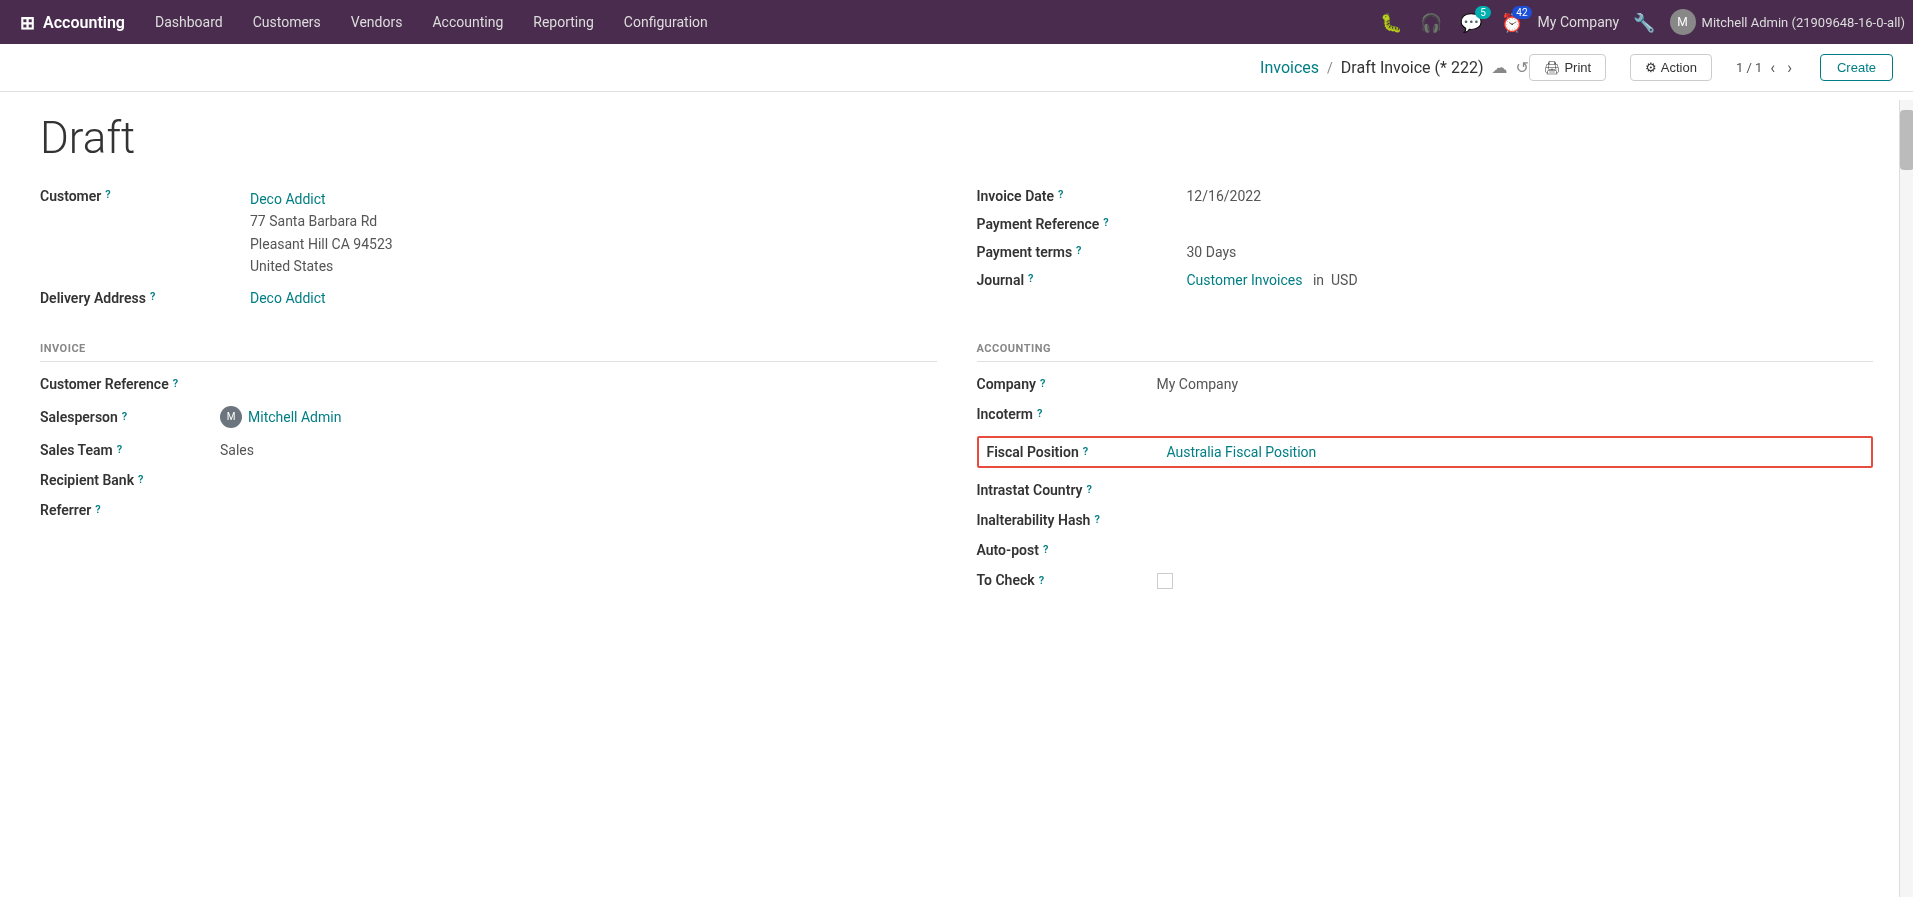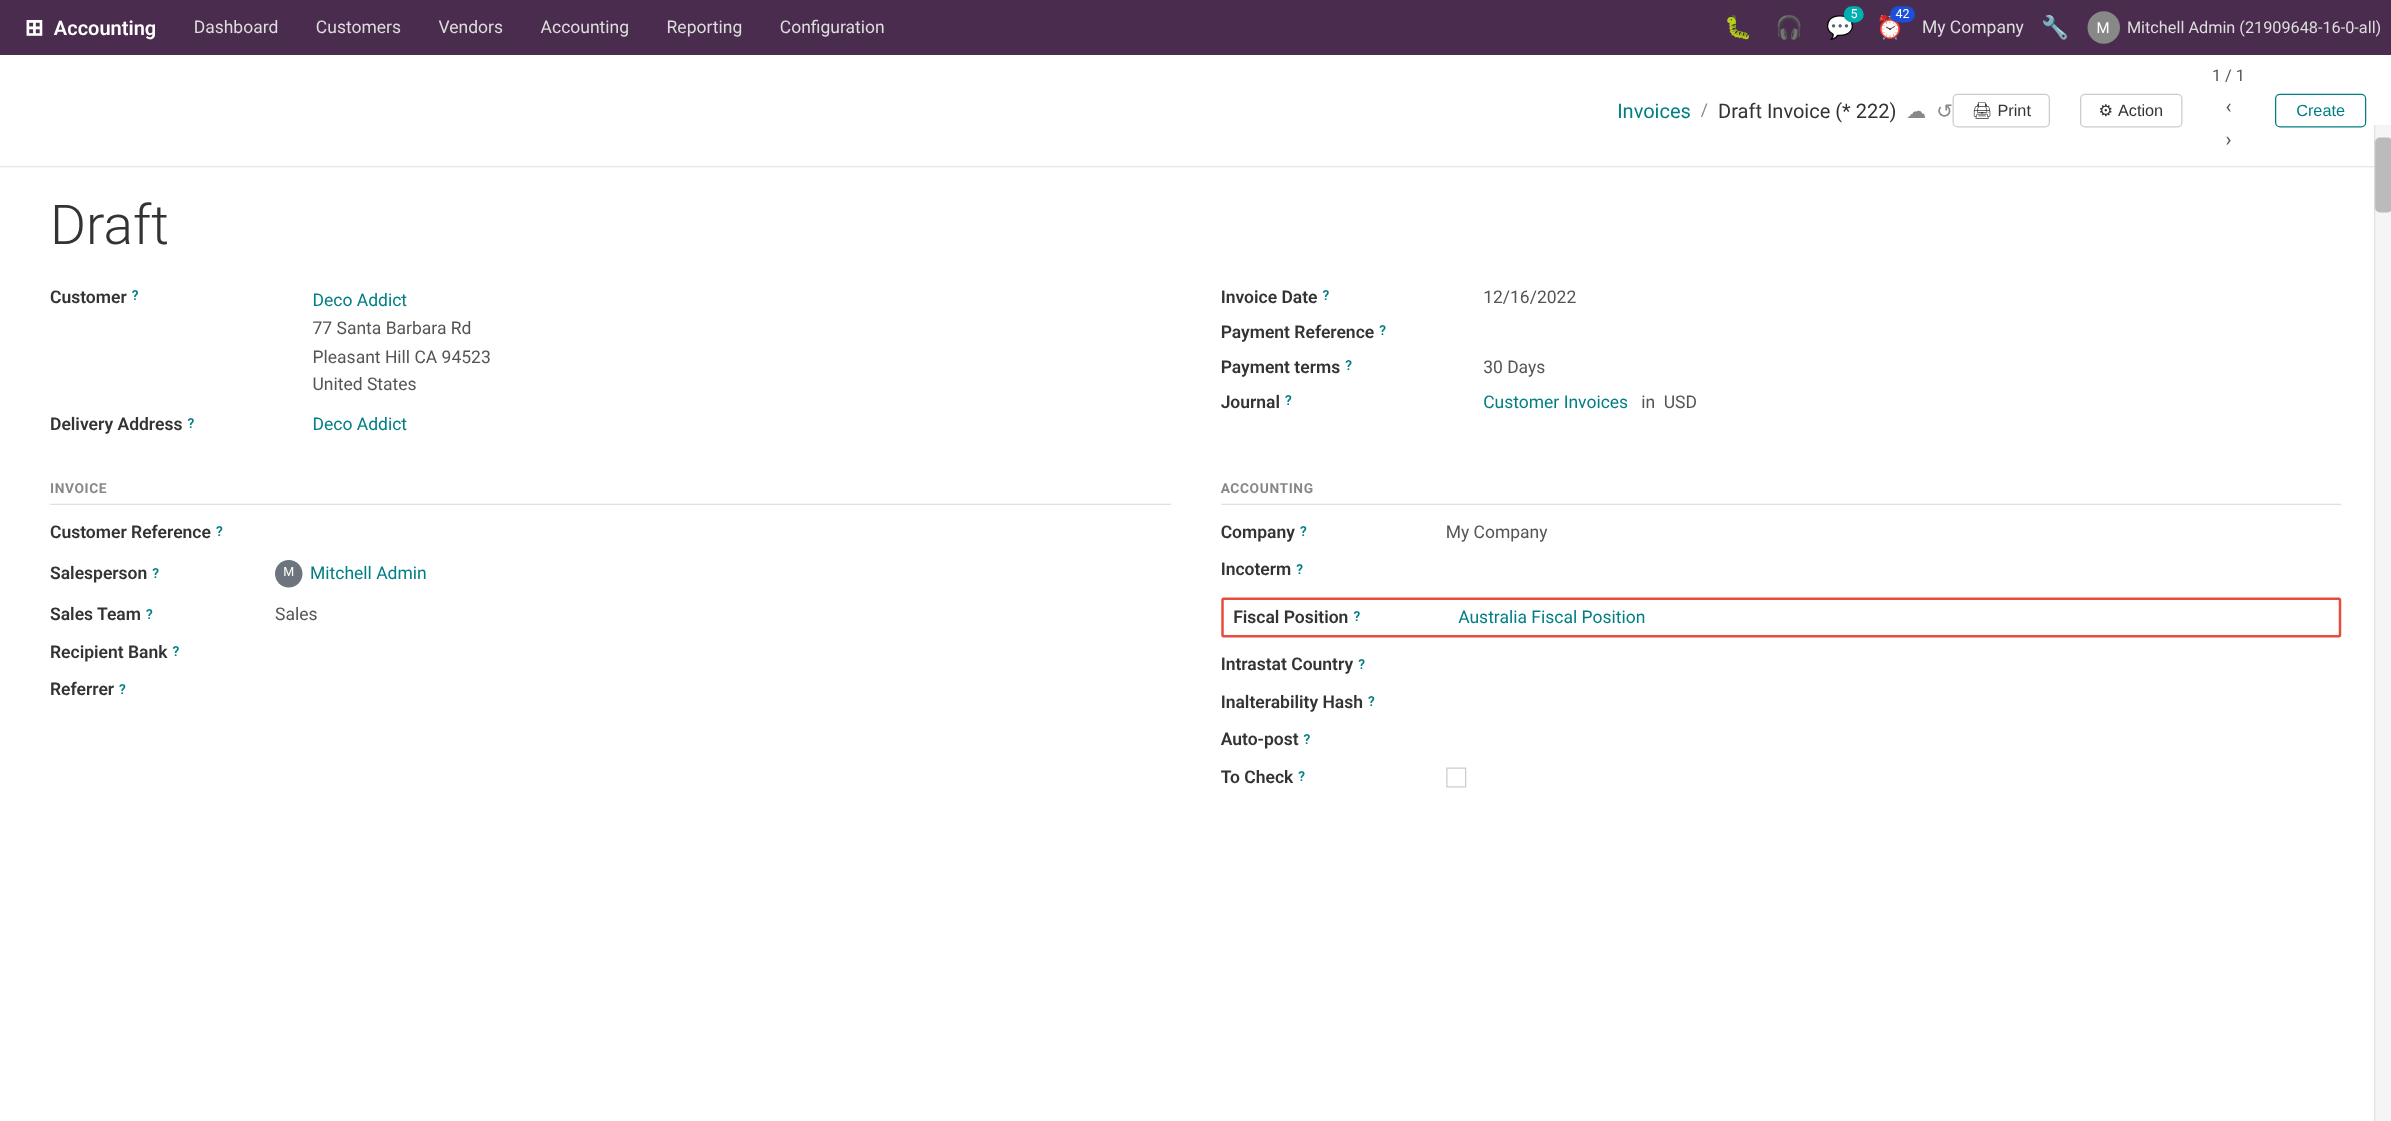--- a/index.html
+++ b/index.html
@@ -56,21 +56,21 @@
     .breadcrumb-icons { display: flex; gap: 8px; color: #888; font-size: 16px; }
     .breadcrumb-right { display: flex; align-items: center; gap: 24px; }
     .btn-outline {
       border: 1px solid #ccc; background: #fff; padding: 5px 14px;
       border-radius: 4px; cursor: pointer; font-size: 13px; color: #333;
     }
     .btn-primary {
       background: #fff; border: 1px solid #017e84; color: #017e84;
       padding: 5px 16px; border-radius: 4px; cursor: pointer; font-size: 13px;
     }
-    .page-nav { display: flex; align-items: center; gap: 4px; font-size: 13px; color: #555; flex-direction: column; }
+    .page-nav { display: flex; align-items: center; gap: 4px; font-size: 13px; color: #555; }
     .page-nav .arrow { cursor: pointer; font-size: 16px; color: #555; padding: 2px 4px; }
 
     
     .main-content {
       background: #fff;
       padding: 20px 40px;
       min-height: calc(100vh - 100px);
       overflow-y: auto;
     }
 

